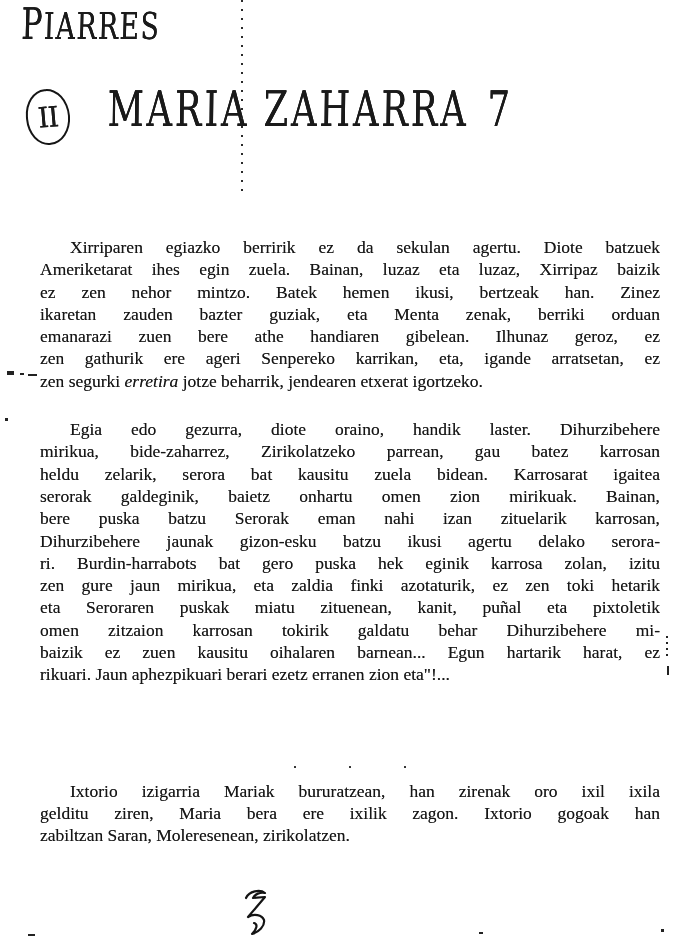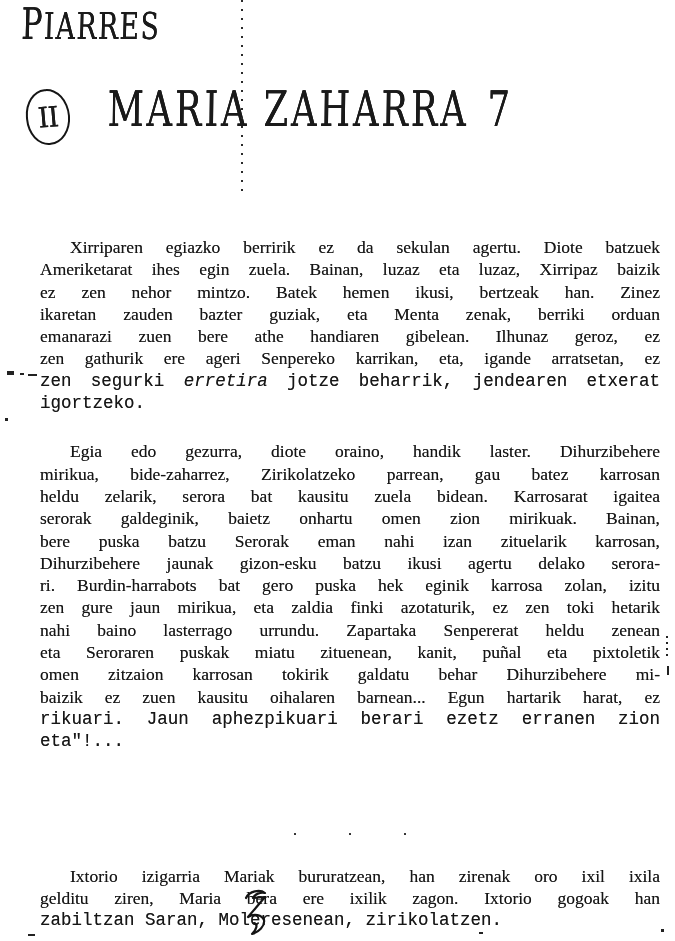--- a/index.html
+++ b/index.html
@@ -41,28 +41,28 @@
   }
   
   .text-column {
     position:absolute; left:40px; top:236px; width:620px;
     font-size:17.5px; line-height:22.3px;
     text-shadow:0 0 .5px rgba(0,0,0,.55);
   }
   .para { margin:0; }
   .para + .para { margin-top:26px; }
   .line { text-align:justify; text-align-last:justify; }
-  .line.last { text-align-last:left;font-family:Liberation Mono, monospace; }
+  .line.last { text-align-last:left; }
   .line.first { text-indent:30px; }
   .separator {
     margin-top:70px; height:16px; text-align:center;
     font-size:12px; font-weight:bold; letter-spacing:24px; text-indent:24px;
     text-align-last:center;
   }
-  .para.final { margin-top:26px; }
+  .para.final { margin-top:8px; }
   
   .artifact { position:absolute; background:#222; }
   .a-left-blob   { left:7px;  top:371px; width:7px;  height:4px; }
   .a-left-dash1  { left:20px; top:373px; width:4px;  height:2px; }
   .a-left-dash2  { left:28px; top:374px; width:9px;  height:2px; }
   .a-left-dot    { left:5px;  top:418px; width:3px;  height:3px; }
   .a-right-dotted{
     left:666px; top:636px; width:2px; height:24px; background:none;
     background-image:repeating-linear-gradient(to bottom,#222 0 2px,transparent 2px 6px);
   }
@@ -101,21 +101,20 @@
       </div>
     <div class="para">
         <div class="line first">Egia edo gezurra, diote oraino, handik laster. Dihurzibehere</div>
         <div class="line">mirikua, bide-zaharrez, Zirikolatzeko parrean, gau batez karrosan</div>
         <div class="line">heldu zelarik, serora bat kausitu zuela bidean. Karrosarat igaitea</div>
         <div class="line">serorak galdeginik, baietz onhartu omen zion mirikuak. Bainan,</div>
         <div class="line">bere puska batzu Serorak eman nahi izan zituelarik karrosan,</div>
         <div class="line">Dihurzibehere jaunak gizon-esku batzu ikusi agertu delako serora-</div>
         <div class="line">ri. Burdin-harrabots bat gero puska hek eginik karrosa zolan, izitu</div>
         <div class="line">zen gure jaun mirikua, eta zaldia finki azotaturik, ez zen toki hetarik</div>
-        <div class="line">nahi baino lasterrago urrundu. Zapartaka Senpererat heldu zenean</div>
         <div class="line">eta Seroraren puskak miatu zituenean, kanit, puñal eta pixtoletik</div>
         <div class="line">omen zitzaion karrosan tokirik galdatu behar Dihurzibehere mi-</div>
         <div class="line">baizik ez zuen kausitu oihalaren barnean... Egun hartarik harat, ez</div>
         <div class="line last">rikuari. Jaun aphezpikuari berari ezetz erranen zion eta"!...</div>
       </div>
     <div class="separator">· · ·</div>
     <div class="para final">
         <div class="line first">Ixtorio izigarria Mariak bururatzean, han zirenak oro ixil ixila</div>
         <div class="line">gelditu ziren, Maria bera ere ixilik zagon. Ixtorio gogoak han</div>
         <div class="line last">zabiltzan Saran, Moleresenean, zirikolatzen.</div>

